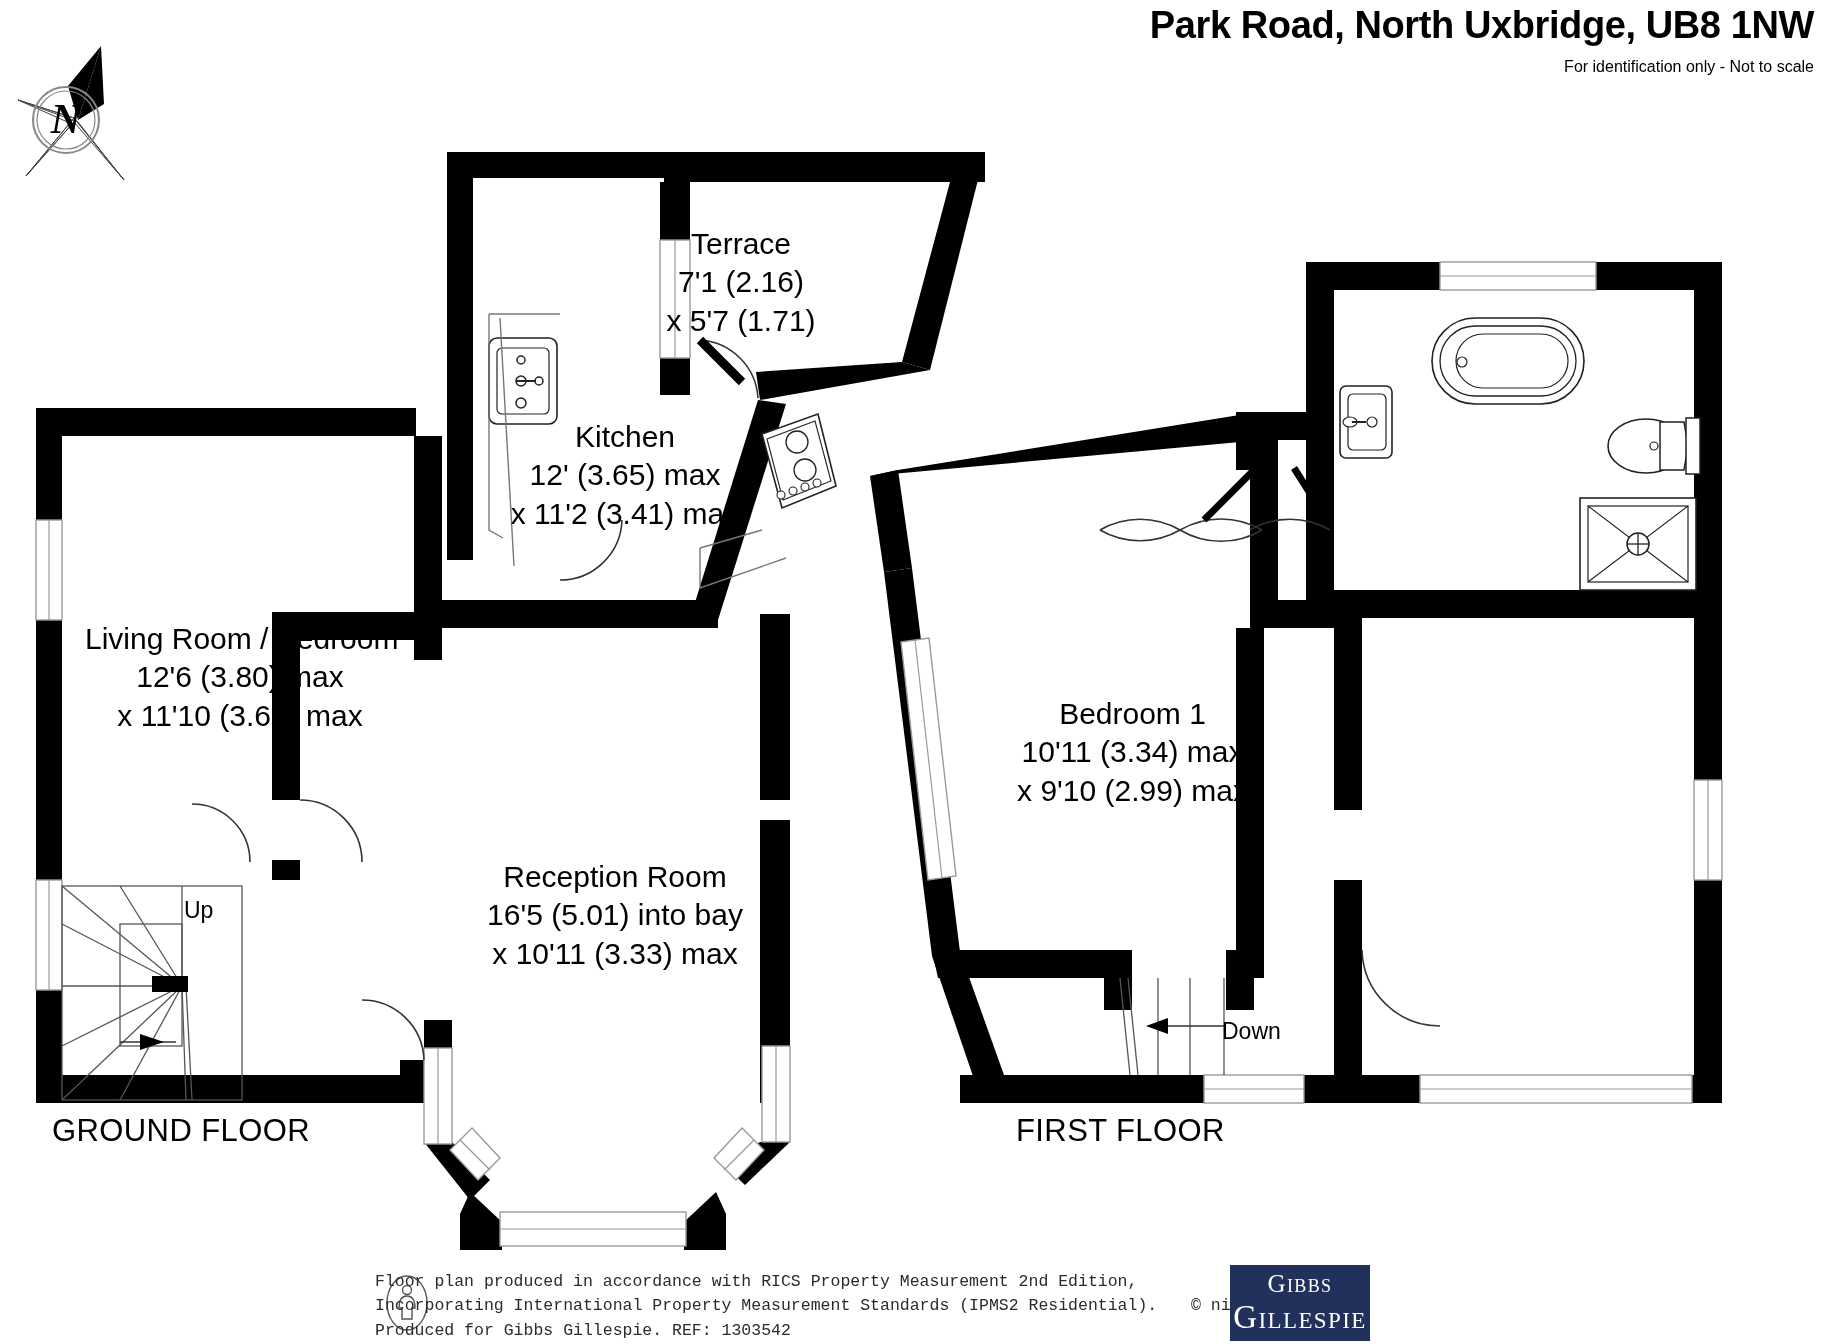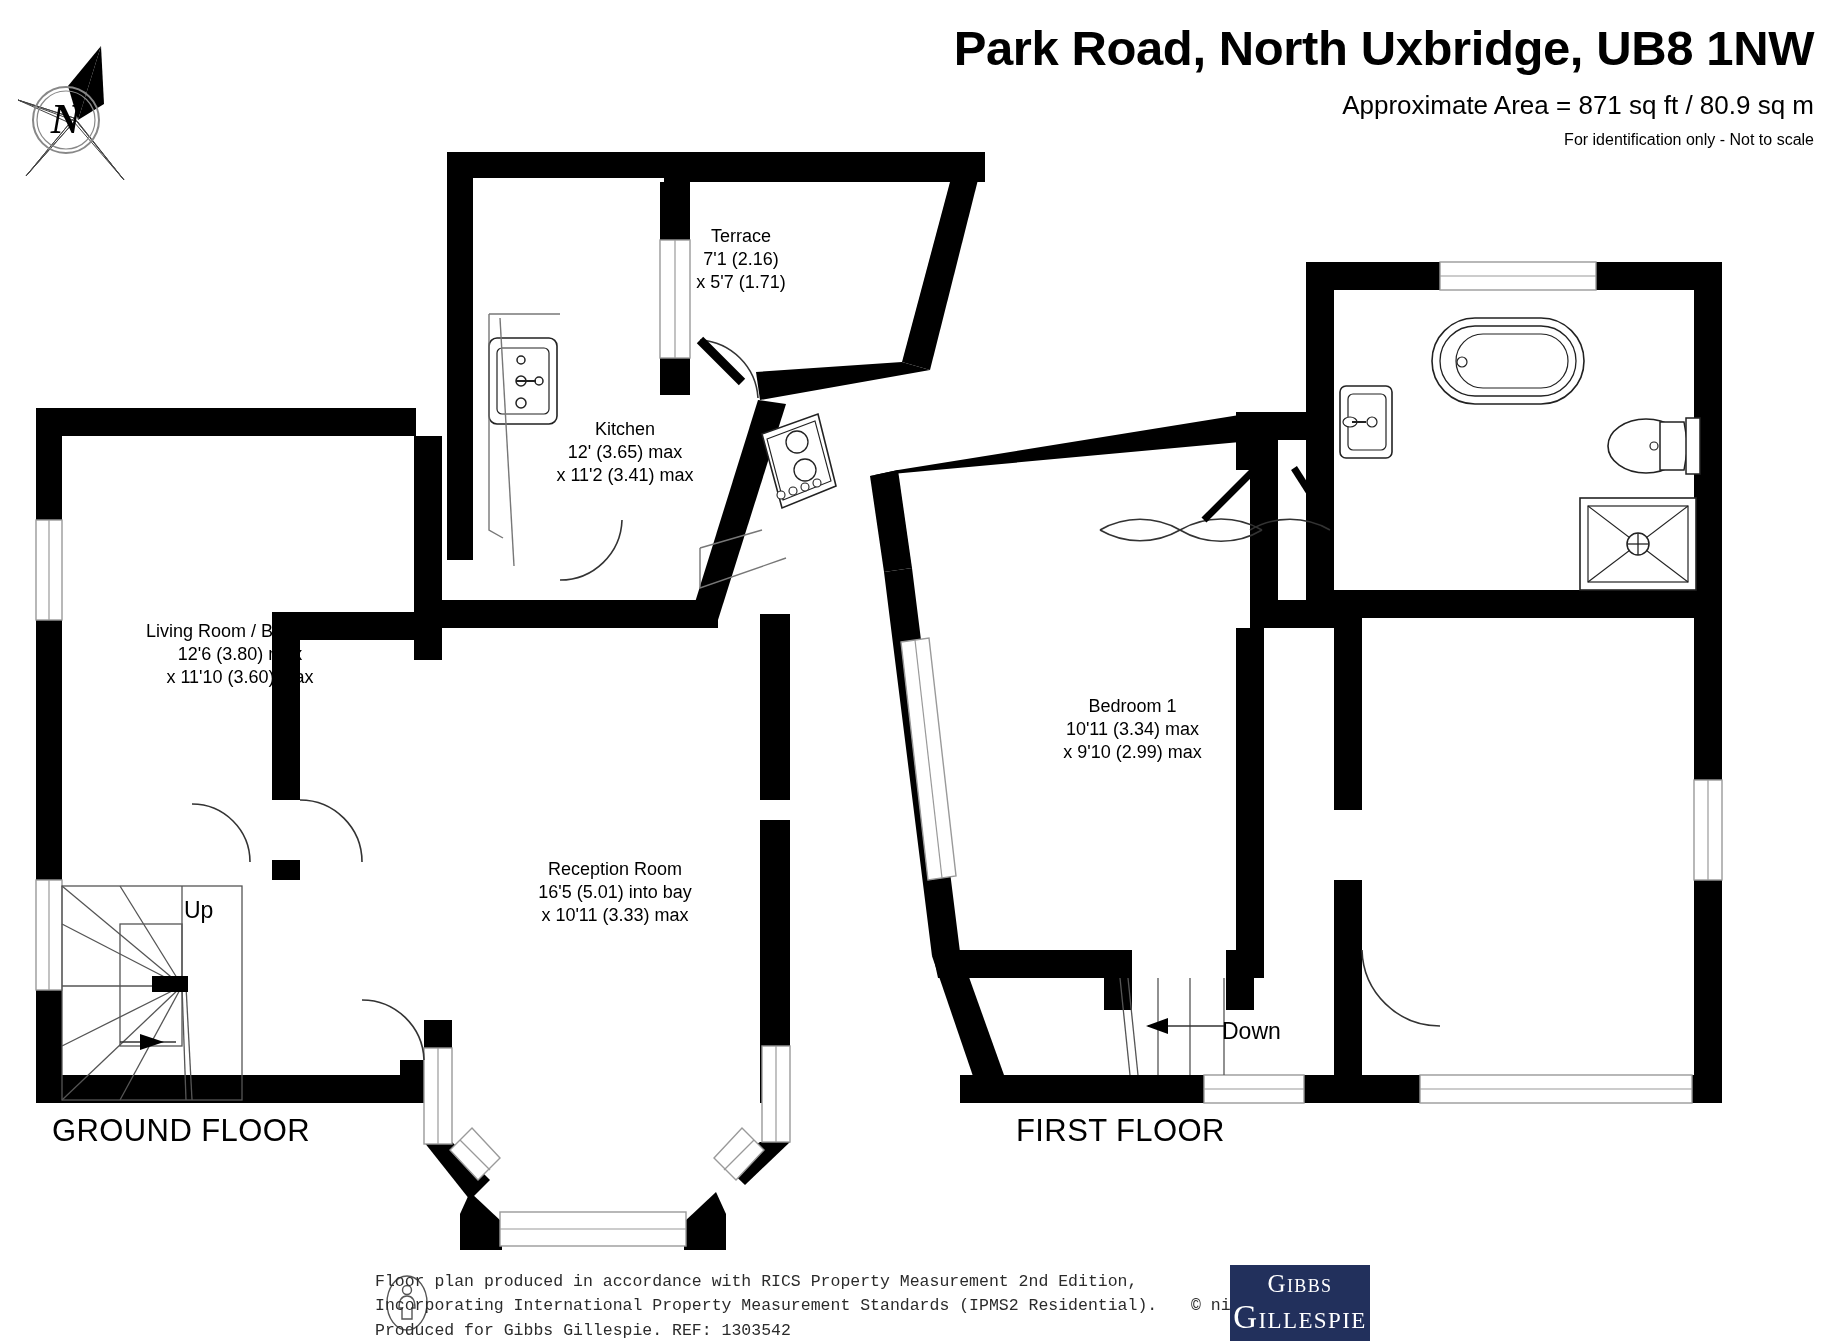--- a/index.html
+++ b/index.html
@@ -20,25 +20,25 @@
   }
   
   #header {
     position: absolute;
     top: 0;
     right: 22px;
     width: 1000px;
     text-align: right;
   }
   #plan-title {
-    font-size: 49px;
+    font-size: 38px;
     font-weight: bold;
     letter-spacing: -0.4px;
     line-height: 1.15;
-    margin-top: 20px;
+    margin-top: 4px;
     white-space: nowrap;
   }
   #plan-area {
     font-size: 26px;
     font-weight: normal;
     margin-top: 14px;
     white-space: nowrap;
   }
   #plan-disclaimer {
     font-size: 16px;
@@ -57,21 +57,21 @@
   #plan-svg {
     position: absolute;
     left: 0;
     top: 0;
     width: 1836px;
     height: 1344px;
   }
   .room-label {
     position: absolute;
     text-align: center;
-    font-size: 18px;
+    font-size: 30px;
     line-height: 1.28;
     white-space: nowrap;
   }
   .room-label .rl-name { display: block; }
   .room-label .rl-dim { display: block; }
   .floor-label {
     position: absolute;
     font-size: 31px;
     letter-spacing: 0.4px;
     white-space: nowrap;
@@ -124,21 +124,20 @@
   #logo-line-1 { font-size: 25px; }
   #logo-line-2 { font-size: 33px; }
 </style>
 </head>
 <body>
 
 <div id="page">
 
   <div id="header">
     <div id="plan-title">Park Road, North Uxbridge, UB8 1NW</div>
-    <div id="plan-area">Approximate Area = 871 sq ft / 80.9 sq m</div>
     <div id="plan-disclaimer">For identification only - Not to scale</div>
   </div>
 
   <svg id="compass" viewBox="0 0 140 160">
     <g fill="none" stroke="#444" stroke-width="1">
       <path d="M12 72 L68 90 L118 152 L72 94 Z"></path>
       <path d="M12 72 L68 90 L20 148 L66 96 Z"></path>
       <path d="M118 152 L68 90 L20 148 L68 94 Z"></path>
     </g>
     <path d="M95 18 L72 92 L62 58 Z" fill="#000"></path>

